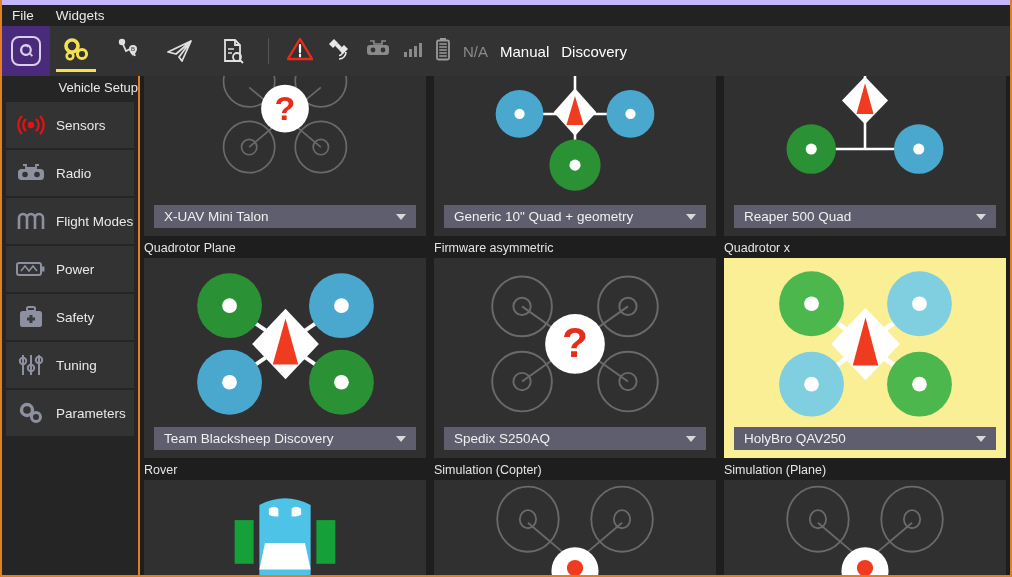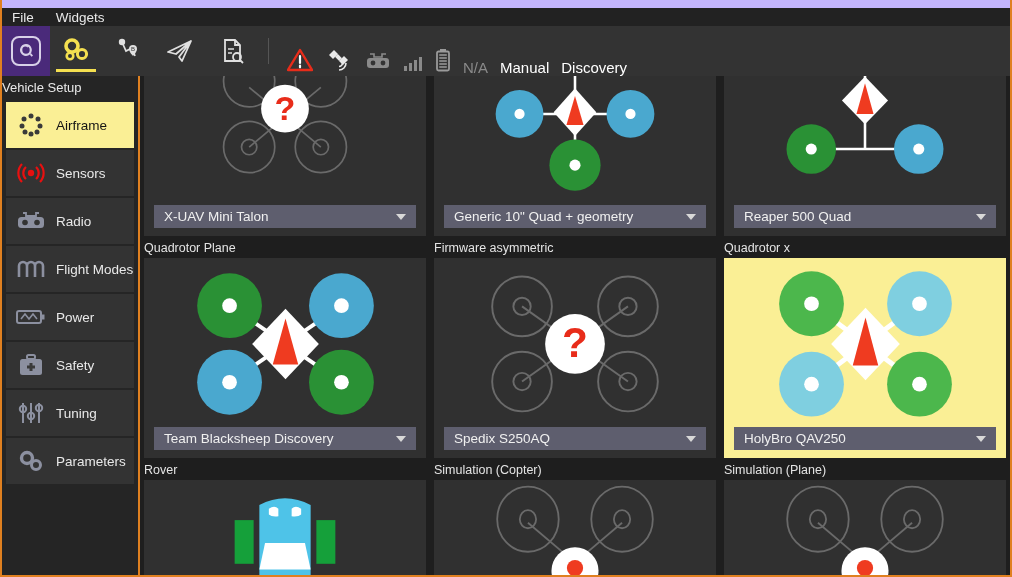--- a/index.html
+++ b/index.html
@@ -8,21 +8,21 @@
     background:#1e1e1e;
     font-family:"Liberation Sans", sans-serif;
     overflow:hidden;
   }
   body { border:2px solid #e08020; border-top:none; }
 
   
   #menubar {
     height:26px; background:#222222;
     display:flex; align-items:center; padding-left:10px; gap:22px;
-    border-top:8px solid #c4b5fd;
+    border-top:5px solid #c4b5fd;
   }
   .menu-item { color:#e9e9e9; font-size:13.5px; cursor:default; }
 
   
   #toolbar {
     height:50px; background:#333333;
     display:flex; align-items:stretch;
   }
   .tb-logo {
     width:48px; background:#4a2a7a;
@@ -34,35 +34,35 @@
   }
   .tb-btn {
     width:52px; display:flex; align-items:center; justify-content:center;
     position:relative;
   }
   .tb-btn.active::after {
     content:""; position:absolute; left:6px; right:6px; bottom:4px;
     height:3px; background:#f5e050;
   }
   .tb-sep { width:1px; background:#555; margin:12px 10px; }
-  .status-zone { display:flex; align-items:flex-end; gap:12px; padding-left:8px; }
+  .status-zone { display:flex; align-items:center; gap:12px; padding-left:8px; }
   .status-text { font-size:15px; color:#ffffff; }
   .status-text.dim { color:#8a8a8a; }
 
   
   #content { display:flex; height:499px; }
 
   
   #sidebar {
     width:138px; background:#252525; flex:none;
     border-right:2px solid #e08020;
     overflow:hidden;
   }
   .side-title {
-    height:24px; line-height:24px; text-align:left;
+    height:24px; line-height:24px; text-align:right;
     color:#e9e9e9; font-size:13px;
   }
   .side-item {
     height:46px; margin:2px 4px; background:#333333;
     display:flex; align-items:center; gap:8px; padding-left:8px;
     color:#e9e9e9; font-size:13.5px;
   }
   .side-item.sel { background:#faef95; color:#141414; }
   .side-ico { width:34px; height:30px; flex:none;
               display:flex; align-items:center; justify-content:center; }
@@ -201,37 +201,20 @@
   </div>
 </div>
 
 <div id="content">
 
   <div id="sidebar">
     <div class="side-title">Vehicle Setup</div>
 
 
 
-    <div class="side-item sel">
-      <span class="side-ico">
-        <svg width="30" height="26" viewBox="0 0 30 26">
-          <g fill="#3a3a3a">
-            <circle cx="15" cy="4" r="2.5"></circle>
-              <circle cx="22" cy="7" r="2.5"></circle>
-            <circle cx="24" cy="14" r="2.5"></circle>
-              <circle cx="21" cy="20" r="2.5"></circle>
-            <circle cx="15" cy="22" r="2.5"></circle>
-              <circle cx="9" cy="20" r="2.5"></circle>
-            <circle cx="6" cy="14" r="2.5"></circle>
-              <circle cx="8" cy="7" r="2.5"></circle>
-          </g>
-        </svg>
-      </span>
-      <span>Airframe</span>
-    </div>
 
     <div class="side-item">
       <span class="side-ico">
         <svg width="32" height="24" viewBox="0 0 32 24">
           <circle cx="16" cy="12" r="3.2" fill="#e81010"></circle>
           <path d="M21 6a8 8 0 0 1 0 12 M11 6a8 8 0 0 0 0 12" stroke="#e81010" stroke-width="2.2" fill="none"></path>
           <path d="M25 3a13 13 0 0 1 0 18 M7 3a13 13 0 0 0 0 18" stroke="#e81010" stroke-width="2.2" fill="none"></path>
         </svg>
       </span>
       <span>Sensors</span>

